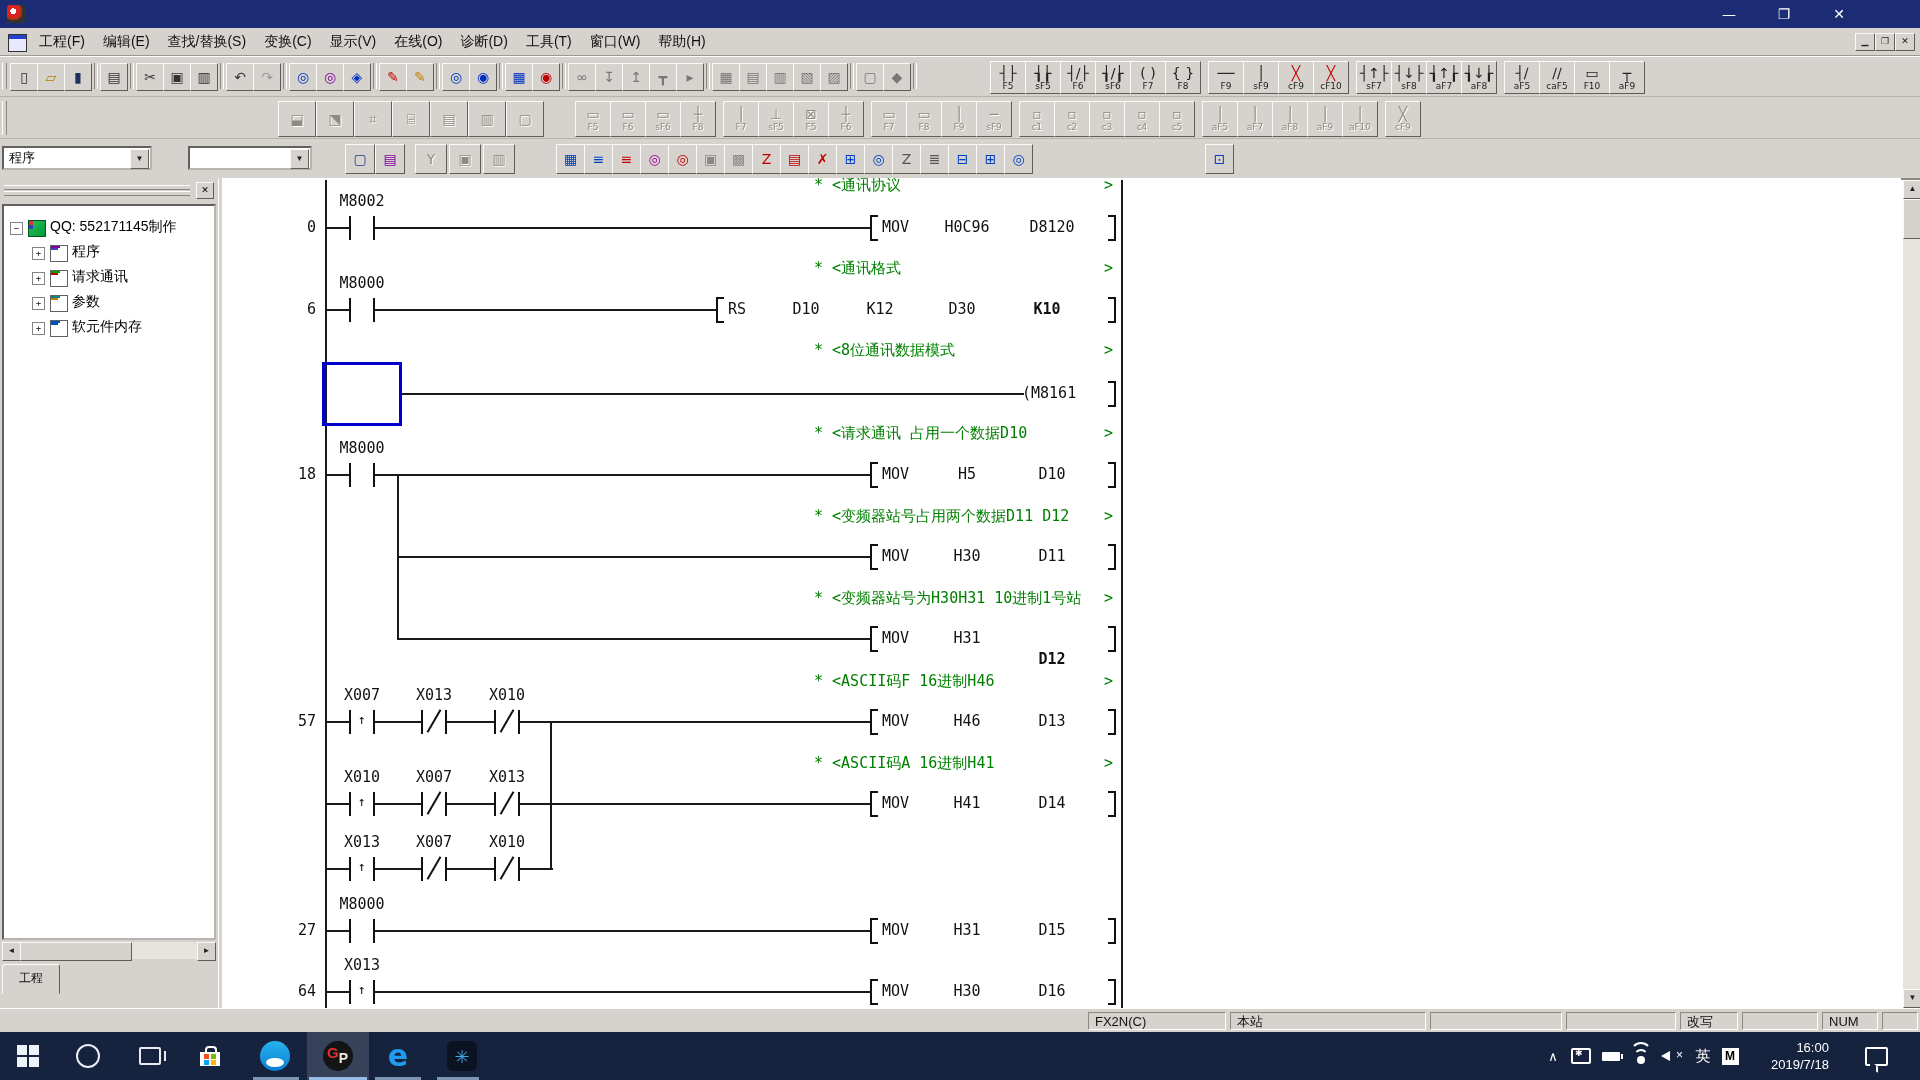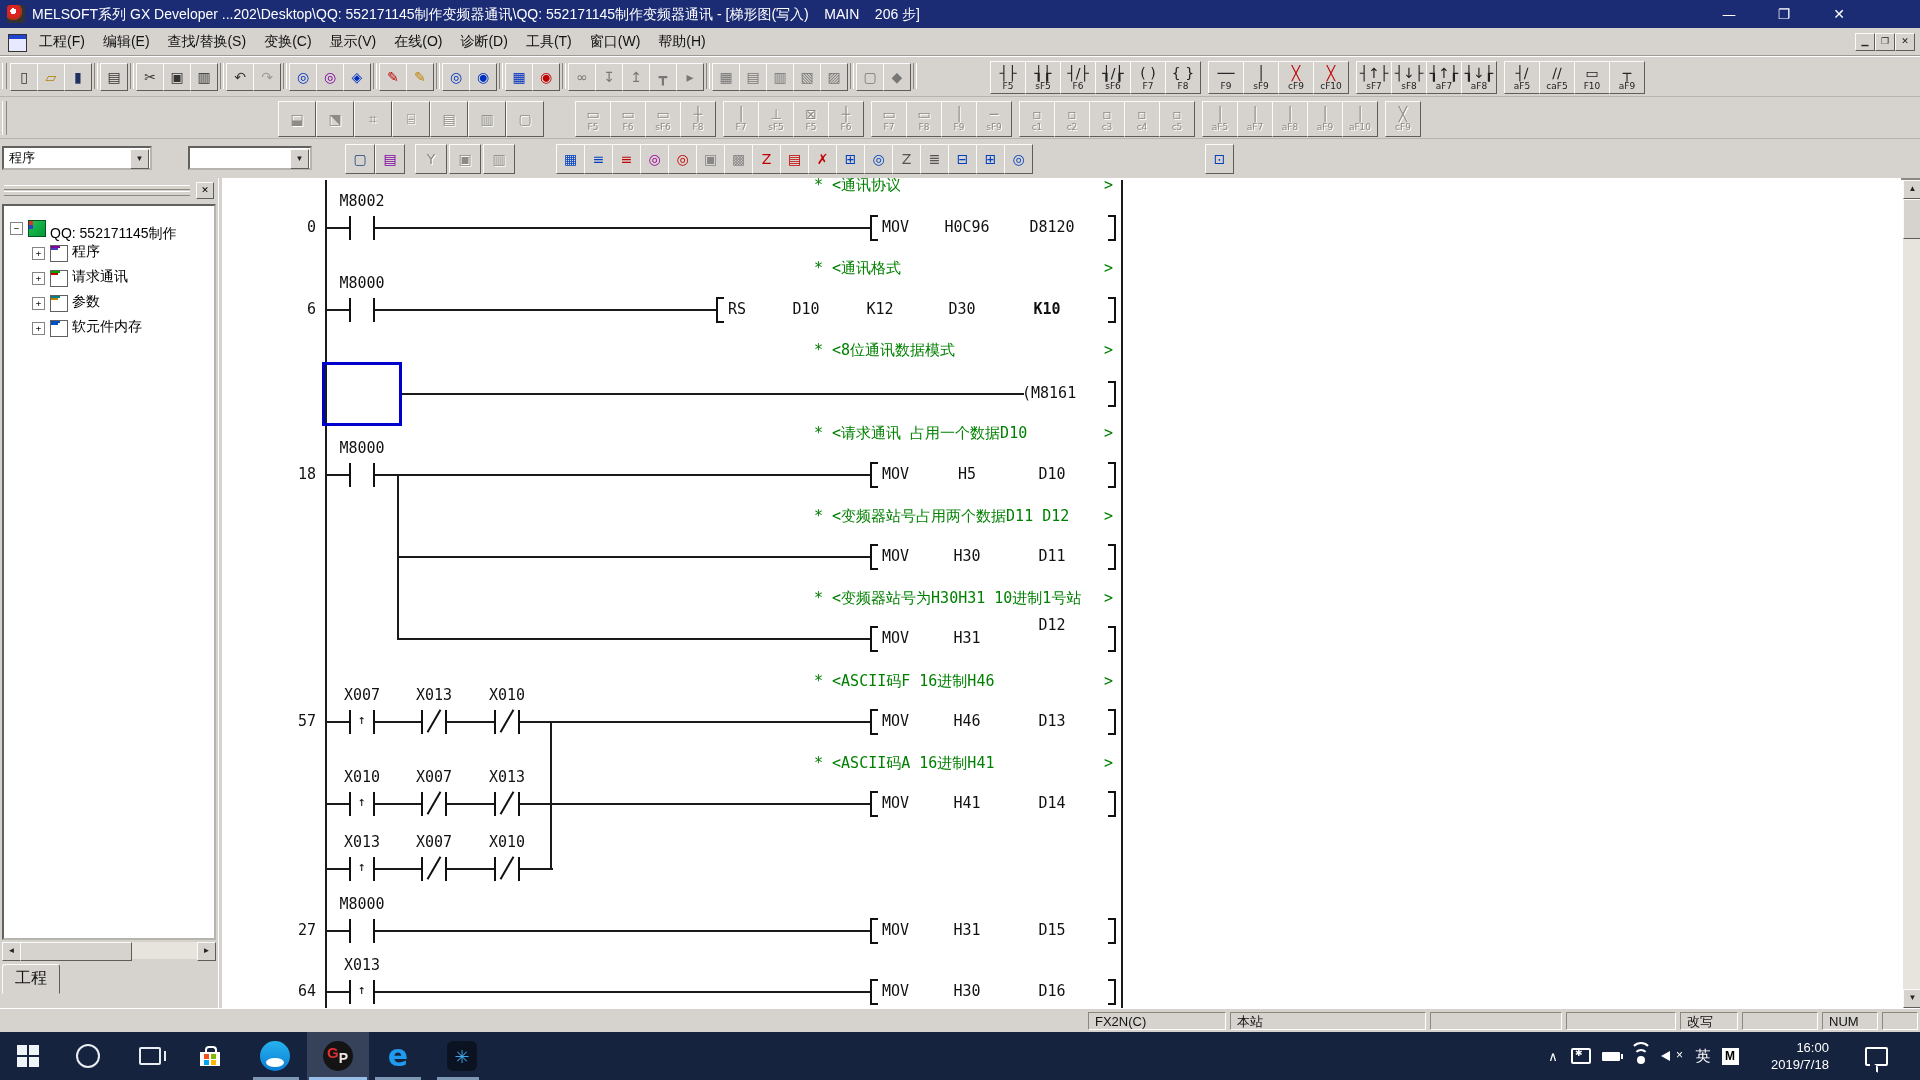--- a/index.html
+++ b/index.html
@@ -51,21 +51,21 @@
   .exp{position:absolute;width:11px;height:11px;background:#fff;border:1px solid #848484;
        font:9px/10px "DejaVu Sans Mono",monospace;text-align:center;color:#111;}
   .ticon{position:absolute;width:16px;height:15px;background:#fff;border:1px solid #606060;}
   .tlabel{position:absolute;top:1px;font-size:14px;color:#000;}
   .hscroll{position:absolute;left:2px;top:764px;width:214px;height:17px;background:#e7e4de;}
   .sbtn{position:absolute;width:17px;height:17px;background:#d6d3ce;border:1px solid;
         border-color:#fbfaf8 #5f5d58 #5f5d58 #fbfaf8;font-size:8px;text-align:center;line-height:15px;color:#222;}
   .thumb{position:absolute;background:#d6d3ce;border:1px solid;border-color:#fbfaf8 #5f5d58 #5f5d58 #fbfaf8;}
   #proj-tab{position:absolute;left:2px;top:786px;width:56px;height:28px;background:#d6d3ce;
             border:1px solid;border-color:#fbfaf8 #5f5d58 #d6d3ce #fbfaf8;border-radius:3px 3px 0 0;
-            text-align:center;font-size:16px;line-height:26px;color:#111;}
+            text-align:center;font-size:12px;line-height:26px;color:#111;}
   #splitter{position:absolute;left:218px;top:178px;width:4px;height:830px;background:#d6d3ce;
             border-left:1px solid #fff;border-right:1px solid #8a887f;}
   
   #ladderframe{position:absolute;left:222px;top:178px;width:1698px;height:830px;background:#fff;
                border-top:2px solid #8a887f;border-left:2px solid #8a887f;box-sizing:border-box;}
   #ladder{position:absolute;left:222px;top:178px;width:1679px;height:830px;overflow:hidden;background:#fff;}
   .hwire,.vwire{position:absolute;background:#1a1a1a;}
   .ltext{position:absolute;font:15px "DejaVu Sans Mono",monospace;color:#111;white-space:pre;}
   .lcomment{color:#008000;}
   .lstep{position:absolute;font:15px "DejaVu Sans Mono",monospace;color:#111;text-align:right;}
@@ -122,21 +122,20 @@
   #clock{text-align:right;font-size:13px;line-height:17px;color:#fff;}
   #ac-ic{width:19px;height:15px;border:2px solid #fff;border-radius:2px;position:relative;}
   #ac-ic::after{content:"";position:absolute;left:3px;bottom:-6px;width:6px;height:6px;background:#16233e;
                 border-right:2px solid #fff;transform:skewY(35deg);}
 </style>
 </head>
 <body>
 
 <div id="titlebar">
   <div id="app-icon"></div>
-  <span id="title-text">MELSOFT系列 GX Developer ...202\Desktop\QQ: 552171145制作变频器通讯\QQ: 552171145制作变频器通讯 - [梯形图(写入)    MAIN    206 步]</span>
   <div class="wbtn" style="left:1707px">—</div>
   <div class="wbtn" style="left:1762px">❐</div>
   <div class="wbtn" style="left:1817px">✕</div>
 </div>
 
 <div id="menubar">
     <span class="menu-item">工程(F)</span>
     <span class="menu-item">编辑(E)</span>
     <span class="menu-item">查找/替换(S)</span>
     <span class="menu-item">变换(C)</span>
@@ -524,21 +523,21 @@
       <div class="bar bar2"></div>
     <div id="tree-close">✕</div>
   </div>
   <div id="treebox">
       <div class="trow" style="left: 2px; top: 12px; width: 300px; height: 20px;">
         <div class="exp" style="left: 4px; top: 4px; width: 11px; height: 11px;">−</div>
         <div class="ticon" style="left: 22px; top: 2px; width: 16px; height: 15px; background: linear-gradient(135deg, rgb(37, 196, 85), rgb(0, 152, 56)); border-color: rgb(0, 85, 32);">
           <div style="left: 3px; top: 3px; width: 4px; height: 4px; background: rgb(224, 48, 48);"></div>
           <div style="left: 8px; top: 7px; width: 4px; height: 4px; background: rgb(48, 64, 208);"></div>
         </div>
-        <div class="tlabel" style="left: 44px; top: 0px; margin-top: 7px;">QQ: 552171145制作</div>
+        <div class="tlabel" style="left: 44px; top: 0px;">QQ: 552171145制作</div>
       </div>
       <div class="trow" style="left: 2px; top: 37px; width: 300px; height: 20px;">
         <div class="exp" style="left: 26px; top: 4px; width: 11px; height: 11px;">+</div>
         <div class="ticon" style="left: 44px; top: 2px; width: 16px; height: 15px;">
           <div style="left: 2px; top: 3px; width: 9px; height: 2px; background: rgb(128, 0, 160);"></div>
           <div style="left: 2px; top: 8px; width: 7px; height: 2px; background: rgb(64, 64, 192);"></div>
         </div>
         <div class="tlabel" style="left: 66px; top: 0px;">程序</div>
       </div>
       <div class="trow" style="left: 2px; top: 62px; width: 300px; height: 20px;">
@@ -630,21 +629,21 @@
     <div class="hwire" style="left: 176px; top: 378px; width: 474px; height: 2px;"></div>
     <div class="brl" style="left: 648px; top: 366px; width: 8px; height: 26px;"></div>
     <div class="ltext" style="left: 660px; top: 369px;">MOV</div>
     <div class="argbox" style="left: 695px; top: 369px; width: 100px; height: 18px;">H30</div>
     <div class="argbox" style="left: 780px; top: 369px; width: 100px; height: 18px;">D11</div>
     <div class="brr" style="left: 886px; top: 366px; width: 8px; height: 26px;"></div>
     <div class="hwire" style="left: 176px; top: 460px; width: 474px; height: 2px;"></div>
     <div class="brl" style="left: 648px; top: 448px; width: 8px; height: 26px;"></div>
     <div class="ltext" style="left: 660px; top: 451px;">MOV</div>
     <div class="argbox" style="left: 695px; top: 451px; width: 100px; height: 18px;">H31</div>
-    <div class="argbox" style="left: 780px; top: 438px; width: 100px; height: 18px;">D12</div>
+    <div class="argbox" style="left: 780px; top: 472px; width: 100px; height: 18px; font-weight: bold;">D12</div>
     <div class="brr" style="left: 886px; top: 448px; width: 8px; height: 26px;"></div>
     <div class="hwire" style="left: 104px; top: 543px; width: 546px; height: 2px;"></div>
     <div class="lstep" style="left: 14px; top: 534px; width: 80px; height: 18px;">57</div>
     <div class="contact p" style="left: 127px; top: 532px; width: 26px; height: 24px;"></div>
     <div class="clabel" style="left: 98px; top: 508px; width: 84px; height: 18px;">X007</div>
     <div class="contact nc" style="left: 199px; top: 532px; width: 26px; height: 24px;"></div>
     <div class="clabel" style="left: 170px; top: 508px; width: 84px; height: 18px;">X013</div>
     <div class="contact nc" style="left: 272px; top: 532px; width: 26px; height: 24px;"></div>
     <div class="clabel" style="left: 243px; top: 508px; width: 84px; height: 18px;">X010</div>
     <div class="brl" style="left: 648px; top: 531px; width: 8px; height: 26px;"></div>

